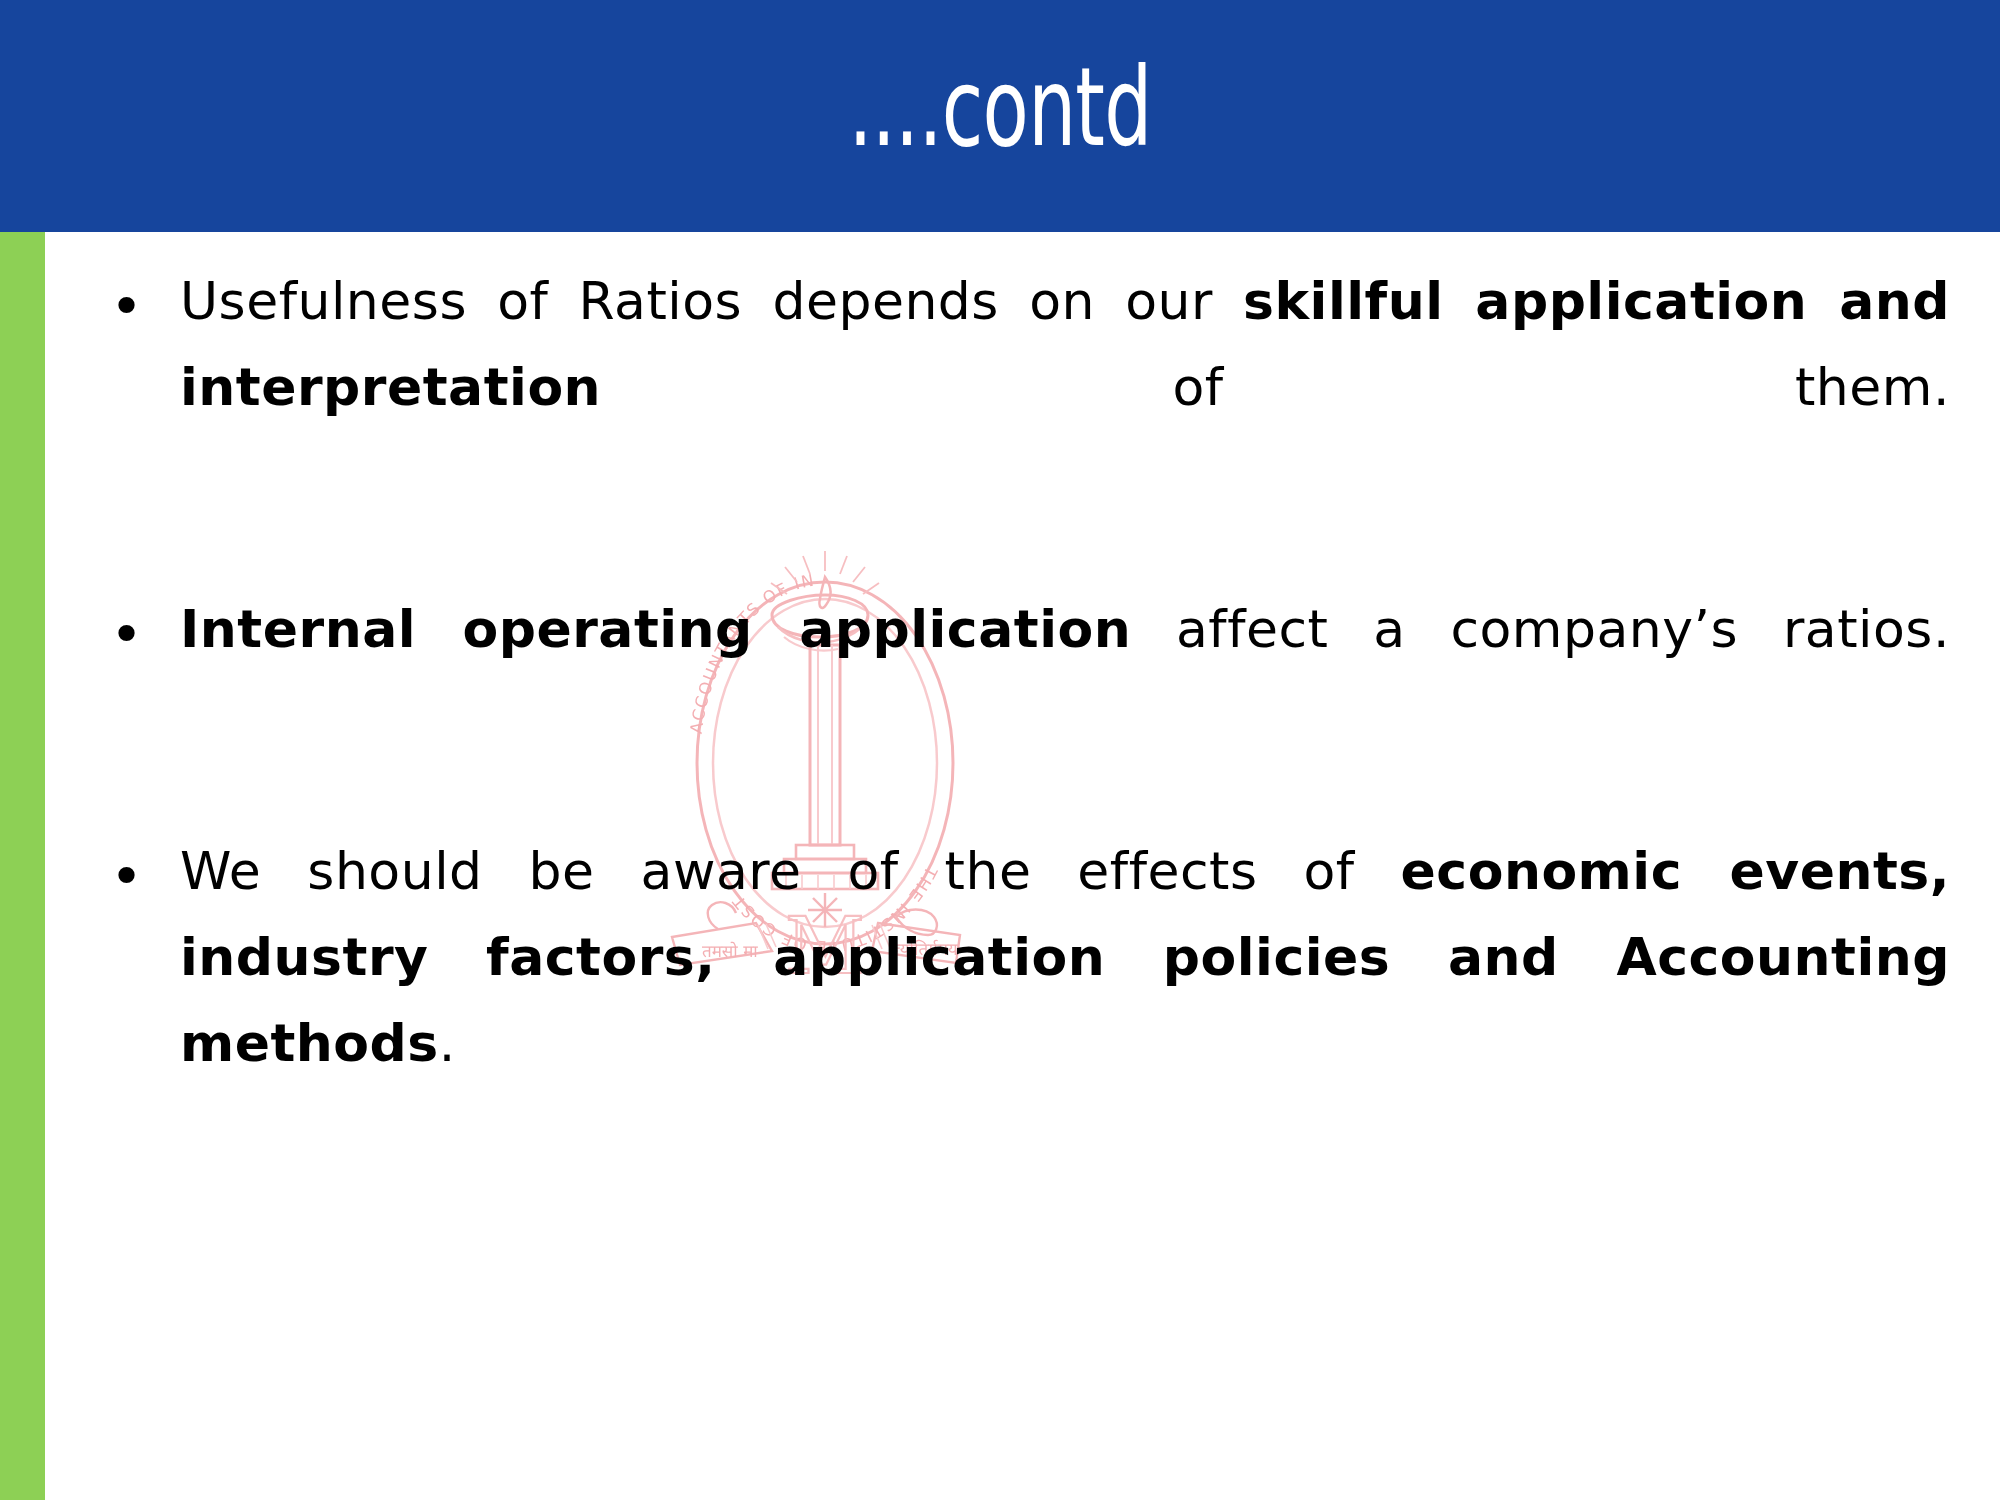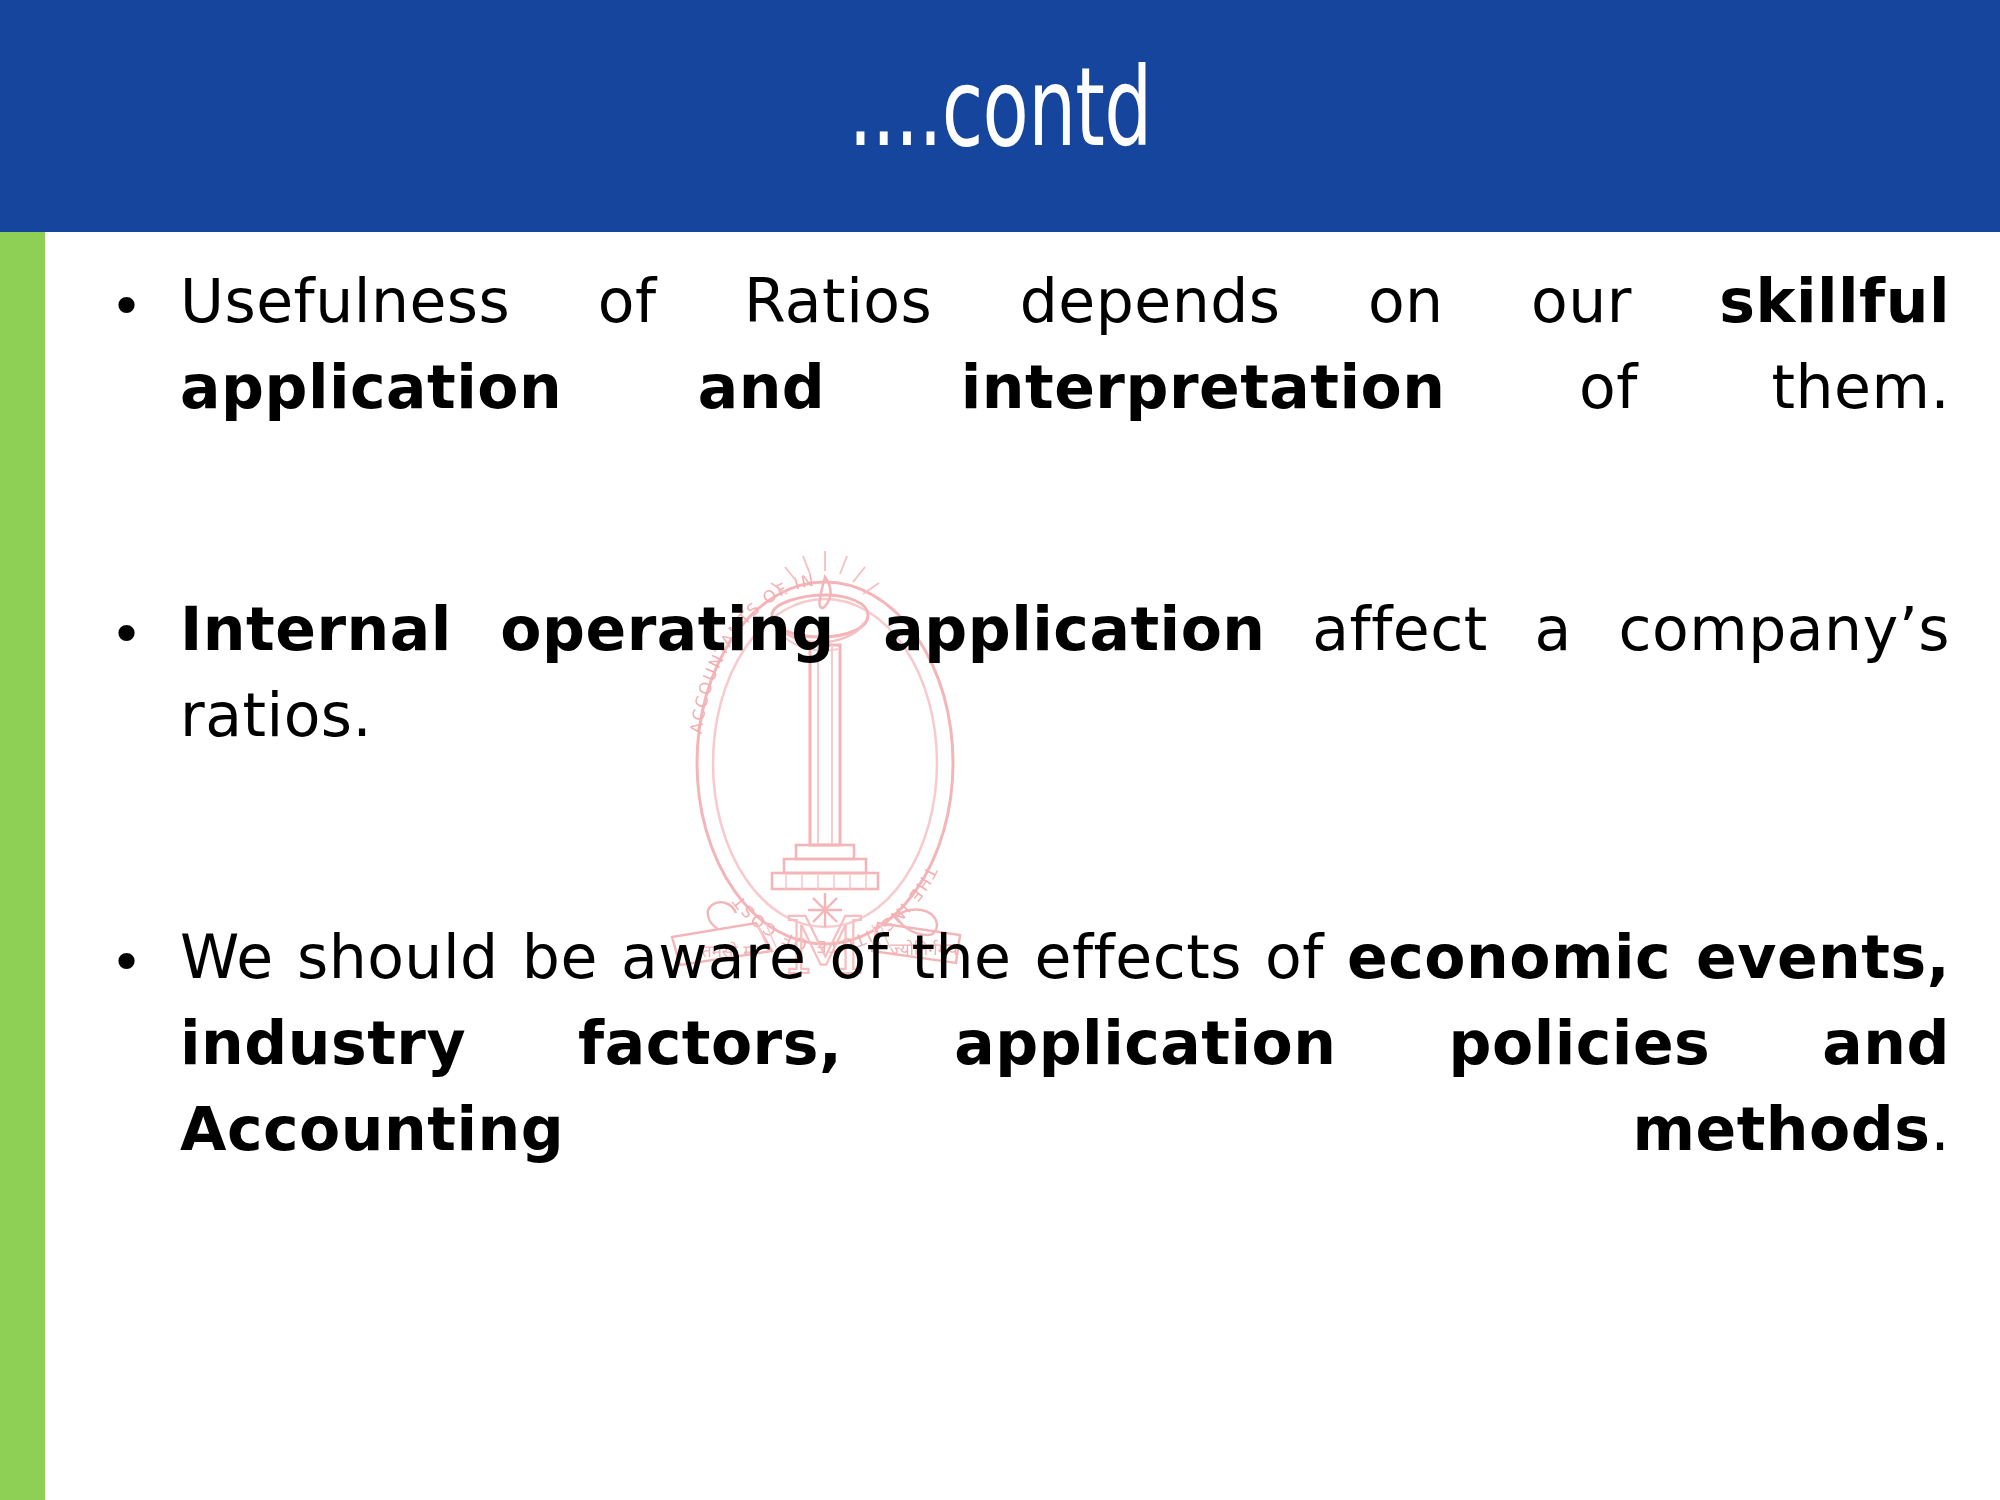--- a/index.html
+++ b/index.html
@@ -91,21 +91,21 @@
     line-height: 86px;
     text-align: left;
     padding-top: 6px;
     font-family: "DejaVu Sans", sans-serif;
   }
   .bullet-text {
     flex: 1 1 auto;
     color: #000000;
     font-family: "DejaVu Sans", sans-serif;
     font-weight: 400;
-    font-size: 60px;
+    font-size: 52px;
     line-height: 86px;
     text-align: justify;
     text-justify: inter-word;
     letter-spacing: 0.5px;
     word-spacing: 2px;
   }
   .bullet-text .b { font-weight: 700; }
   .bullet-text::after {
     content: "";
     display: inline-block;

